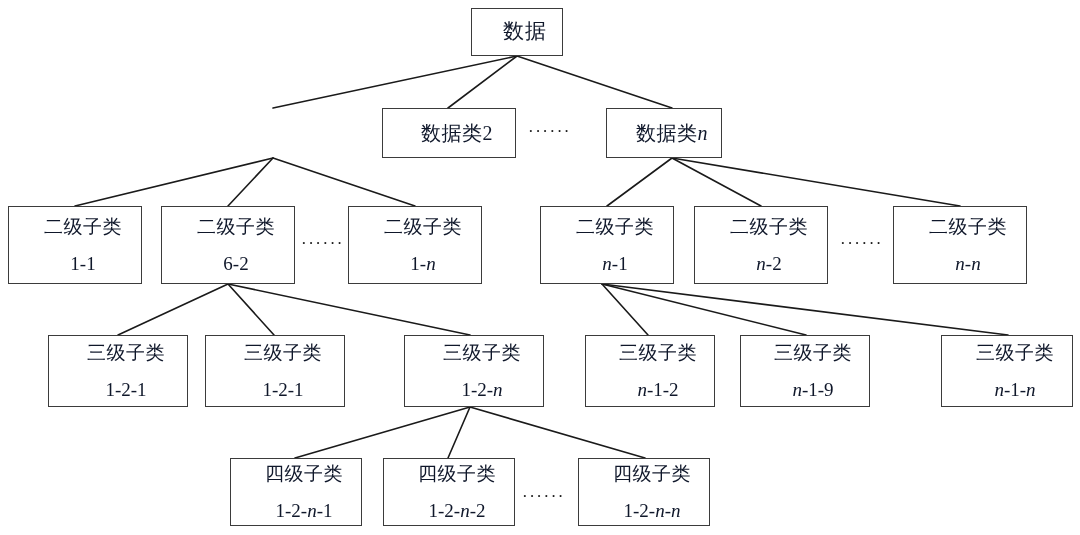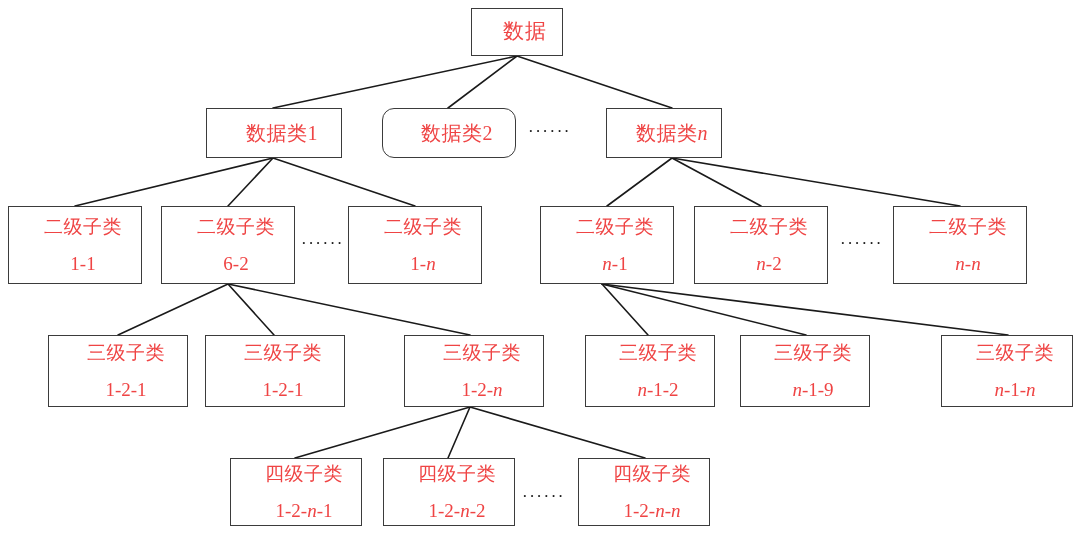--- a/index.html
+++ b/index.html
@@ -31,21 +31,21 @@
   .node {
     position: absolute;
     box-sizing: border-box;
     border: 1.6px solid #3b3b3b;
     background: #ffffff;
     display: flex;
     flex-direction: column;
     align-items: center;
     justify-content: center;
     text-align: center;
-    color: #ef4444;
+    color: #0f172a;
     line-height: 1.22;
     z-index: 2;
     padding-left: 16px;
   }
   .node .l1 {
     font-size: 19px;
     letter-spacing: 0.5px;
     white-space: nowrap;
   }
   .node .l2 {
@@ -102,24 +102,21 @@
 
     <line x1="470" y1="407" x2="295" y2="458"></line>
     <line x1="470" y1="407" x2="448" y2="458"></line>
     <line x1="470" y1="407" x2="645" y2="458"></line>
   </svg>
 
   <div class="node root single" style="left:471px; top:8px; width:92px; height:48px;">
     <span class="l1">数据</span>
   </div>
 
-  <div class="node single" style="left:206px; top:108px; width:136px; height:50px;">
-    <span class="l1">数据类1</span>
-  </div>
-  <div class="node single" style="left:382px; top:108px; width:134px; height:50px;border-radius:12px;">
+  <div class="node single" style="left:382px; top:108px; width:134px; height:50px;">
     <span class="l1">数据类2</span>
   </div>
   <div class="ellipsis" style="left:528px; top:122px;">······</div>
   <div class="node single" style="left:606px; top:108px; width:116px; height:50px;">
     <span class="l1"><span>数据类</span><span class="ital">n</span></span>
   </div>
 
   <div class="node" style="left:8px; top:206px; width:134px; height:78px;">
     <span class="l1">二级子类</span>
     <span class="l2">1-1</span>

